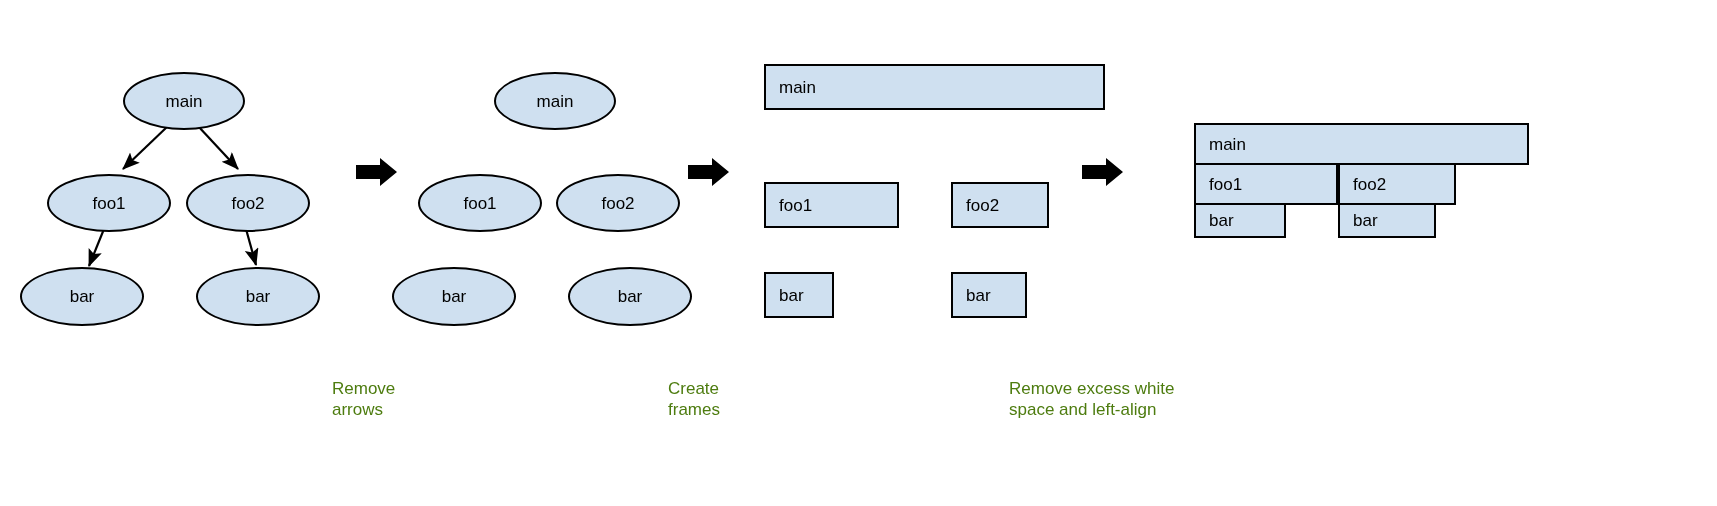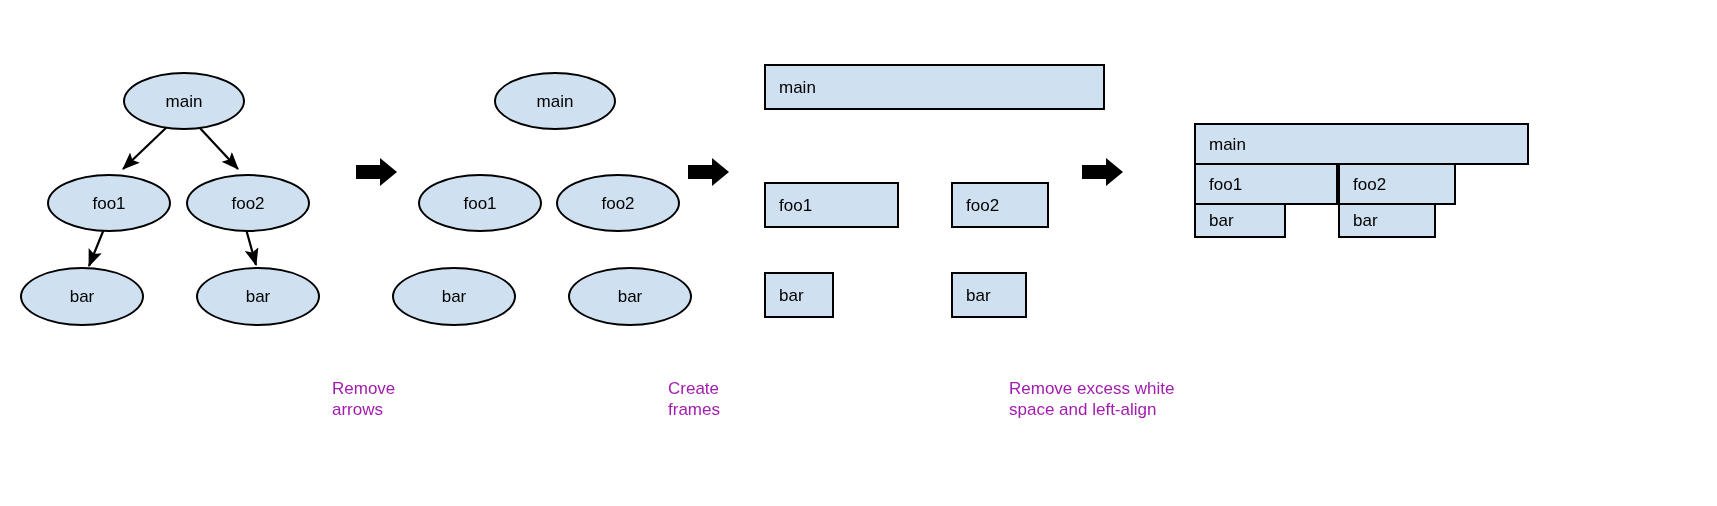--- a/index.html
+++ b/index.html
@@ -53,21 +53,21 @@
     pointer-events: none;
   }
   
   .step-arrow {
     position: absolute;
     overflow: visible;
   }
   
   .caption {
     position: absolute;
-    color: #a21caf;
+    color: #4d7c0f;
     font-size: 17px;
     line-height: 21px;
     white-space: pre-line;
     text-align: left;
   }
 </style>
 </head>
 <body>
 
 <div id="canvas">

